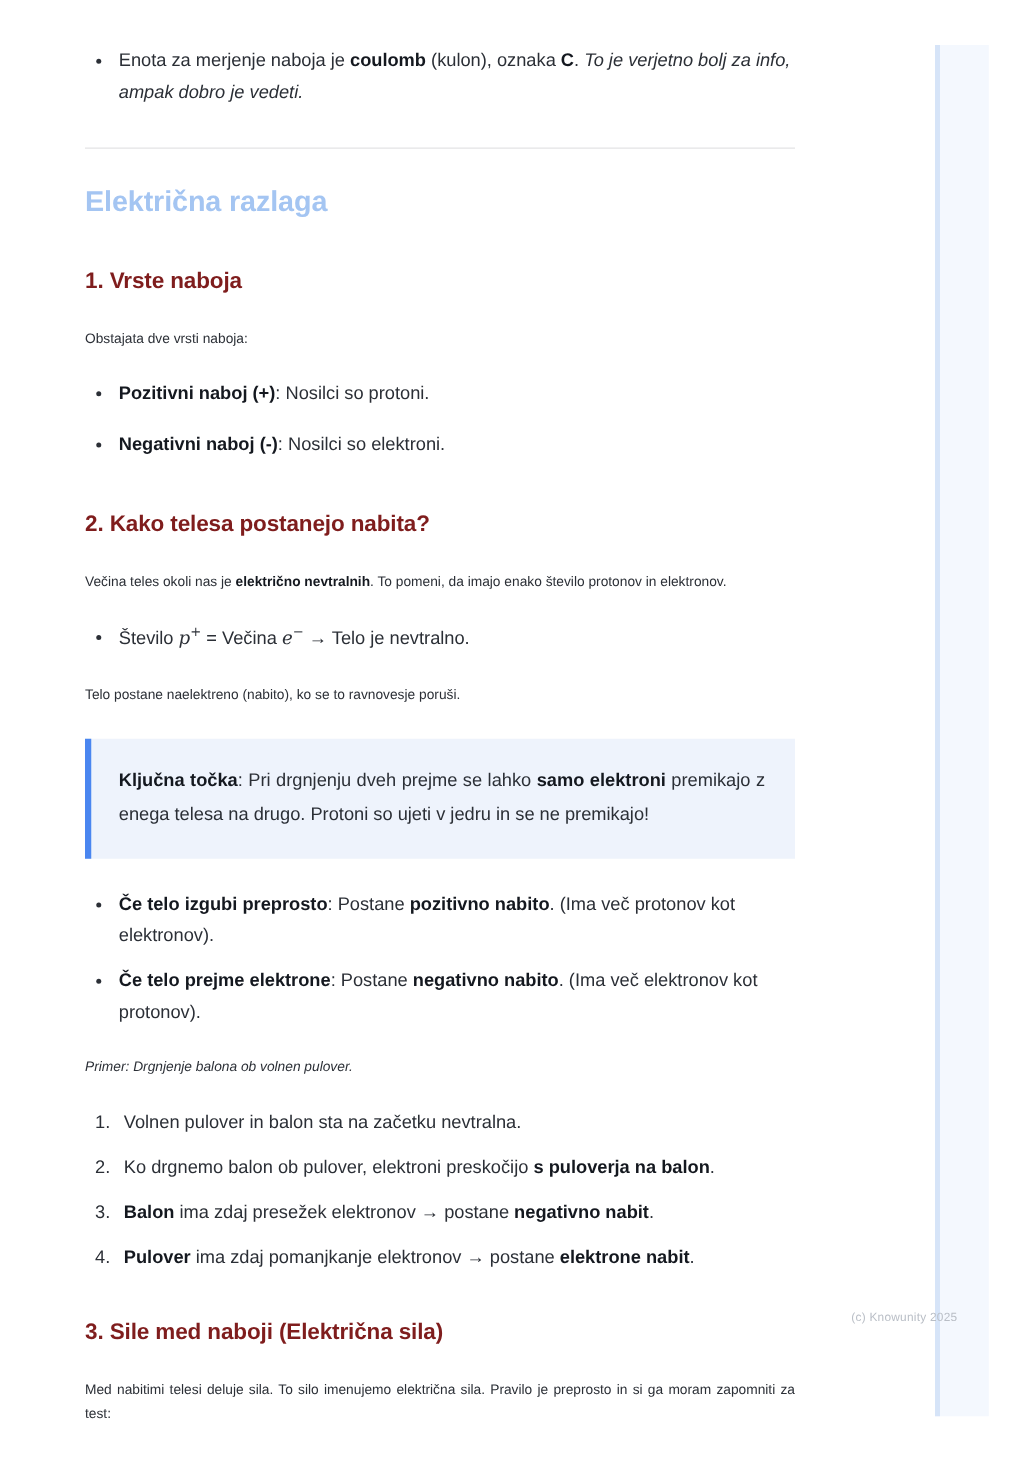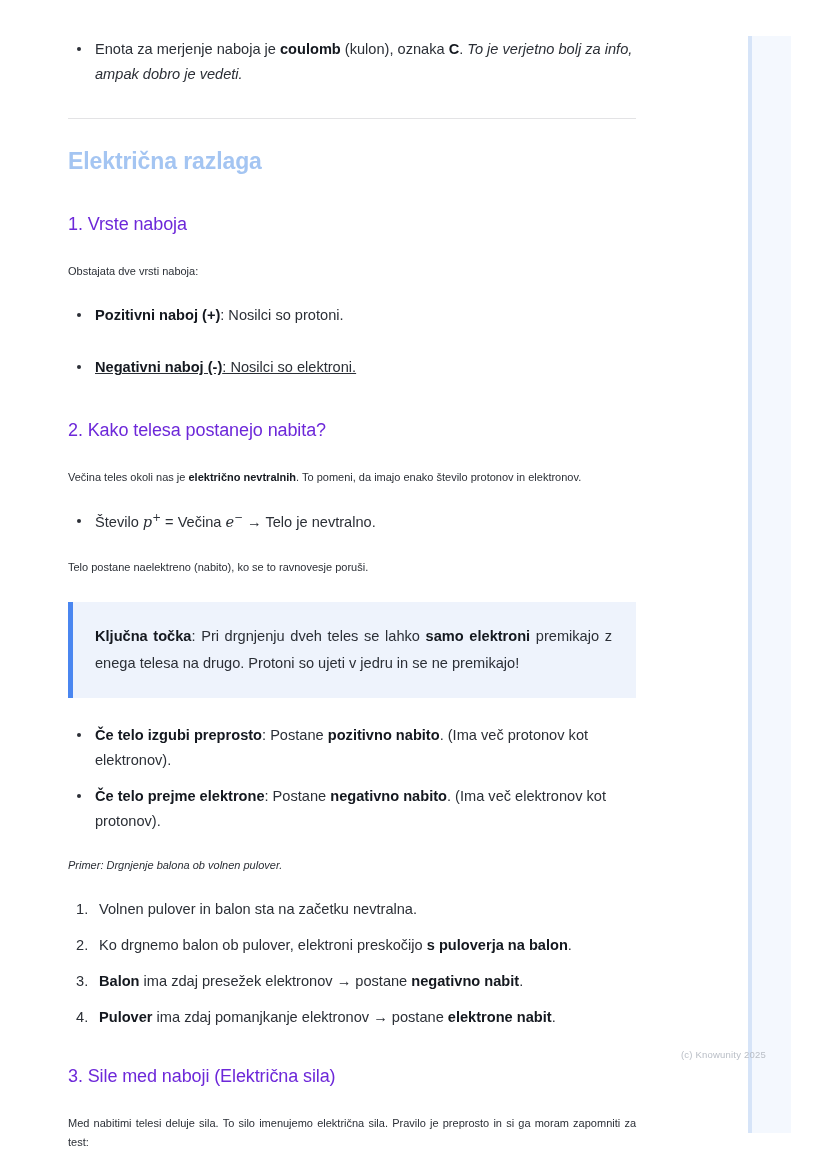--- a/index.html
+++ b/index.html
@@ -123,22 +123,22 @@
 
   h1.h-main {
     font-size: 23px;
     font-weight: bold;
     color: #a4c5f2;
     letter-spacing: -0.1px;
     line-height: 1.25;
   }
   h2.h-sub {
     font-size: 18px;
-    font-weight: normal;
-    color: #6d28d9;
+    font-weight: bold;
+    color: #7f1d1d;
     letter-spacing: -0.1px;
     line-height: 1.3;
   }
 
   .justify { text-align: justify; text-justify: inter-word; }
 
   
   .callout {
     background: #eef3fc;
     border-left: 5px solid #4a86f0;
@@ -183,42 +183,42 @@
     <h1 class="h-main" style="margin-top:28px;">Električna razlaga</h1>
 
     <h2 class="h-sub" style="margin-top:37px;">1. Vrste naboja</h2>
 
     <p class="para" style="margin-top:26px;">Obstajata dve vrsti naboja:</p>
 
     <ul class="bullets" style="margin-top:22px;">
       <li>
         <b>Pozitivni naboj (+)</b><span>: Nosilci so protoni.</span>
       </li>
-      <li style="margin-top:27px;text-decoration:underline;">
+      <li style="margin-top:16px;">
         <b>Negativni naboj (-)</b><span>: Nosilci so elektroni.</span>
       </li>
     </ul>
 
     <h2 class="h-sub" style="margin-top:39px;">2. Kako telesa postanejo nabita?</h2>
 
     <p class="para justify" style="margin-top:25px;">
       <span>Večina teles okoli nas je </span><b>električno nevtralnih</b><span>. To pomeni, da imajo enako število protonov in elektronov.</span>
     </p>
 
     <ul class="bullets" style="margin-top:22px;">
       <li>
         <span>Število </span><span class="math"><span>p</span><sup>+</sup></span><span> = Večina </span><span class="math"><span>e</span><sup>−</sup></span><span> → Telo je nevtralno.</span>
       </li>
     </ul>
 
     <p class="para" style="margin-top:23px;">Telo postane naelektreno (nabito), ko se to ravnovesje poruši.</p>
 
     <div class="callout" style="margin-top:25px;">
       <p>
-        <b>Ključna točka</b><span>: Pri drgnjenju dveh teles se lahko </span><b>samo elektroni</b><span> premikajo z enega telesa na drugo. Protoni so ujeti v jedru in se ne premikajo!</span>
+        <b>Ključna točka</b><span>: Pri drgnjenju dveh prejme se lahko </span><b>samo elektroni</b><span> premikajo z enega telesa na drugo. Protoni so ujeti v jedru in se ne premikajo!</span>
       </p>
     </div>
 
     <ul class="bullets" style="margin-top:25px;">
       <li>
         <b>Če telo izgubi preprosto</b><span>: Postane </span><b>pozitivno nabito</b><span>. (Ima več protonov kot elektronov).</span>
       </li>
       <li style="margin-top:11px;">
         <b>Če telo prejme elektrone</b><span>: Postane </span><b>negativno nabito</b><span>. (Ima več elektronov kot protonov).</span>
       </li>

